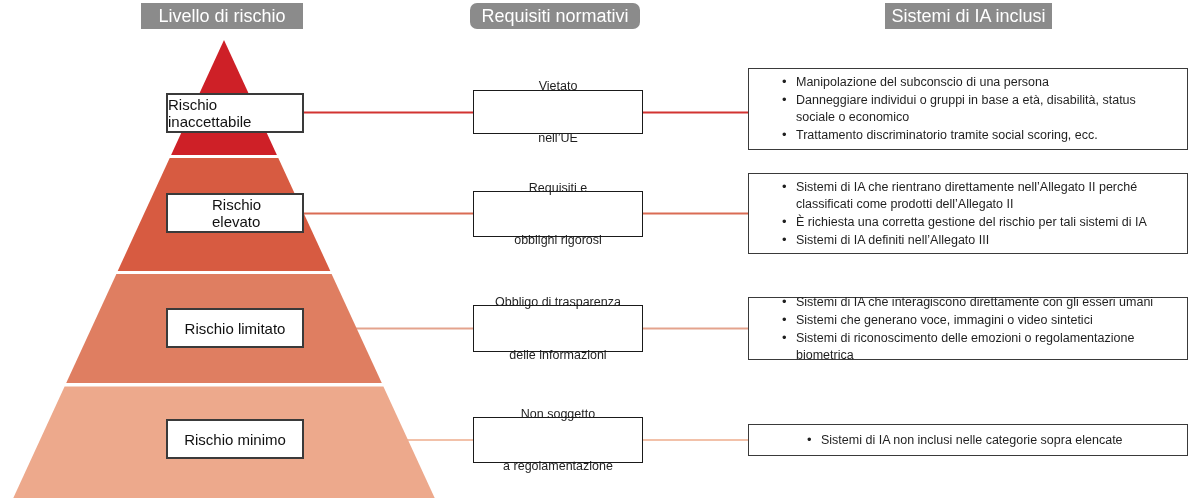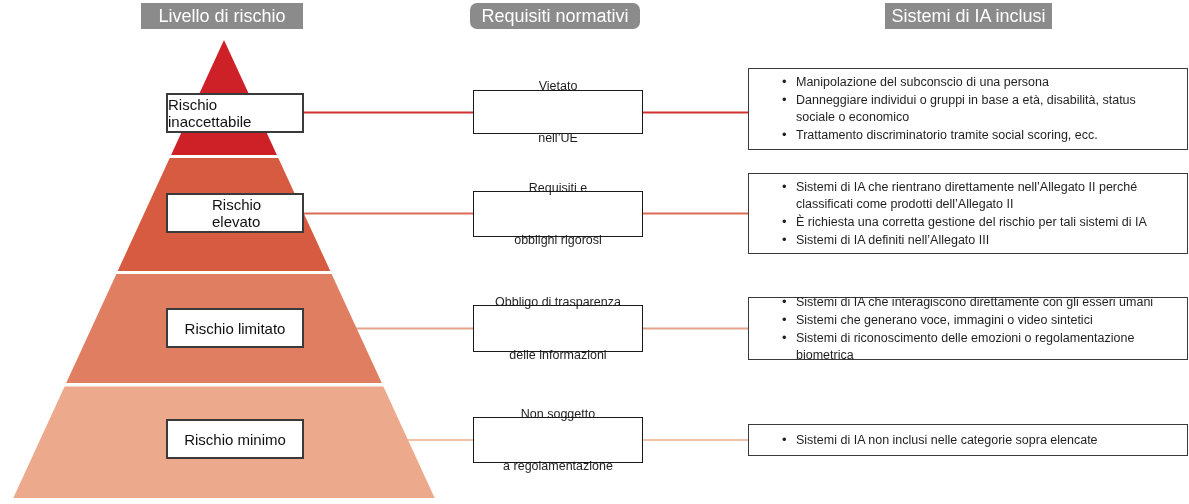--- a/index.html
+++ b/index.html
@@ -159,19 +159,19 @@
       <li>Sistemi di IA definiti nell’Allegato III</li>
     </ul>
   </div>
   <div class="abs sys-box" style="top:297px; height:63px;">
     <ul>
       <li>Sistemi di IA che interagiscono direttamente con gli esseri umani</li>
       <li>Sistemi che generano voce, immagini o video sintetici</li>
       <li>Sistemi di riconoscimento delle emozioni o regolamentazione biometrica</li>
     </ul>
   </div>
-  <div class="abs sys-box" style="top:424px; height:32px;">
+  <div class="abs sys-box" style="top:424px; height:32px;padding-left:25px;">
     <ul>
       <li>Sistemi di IA non inclusi nelle categorie sopra elencate</li>
     </ul>
   </div>
 
 </div>
 
 </body></html>

